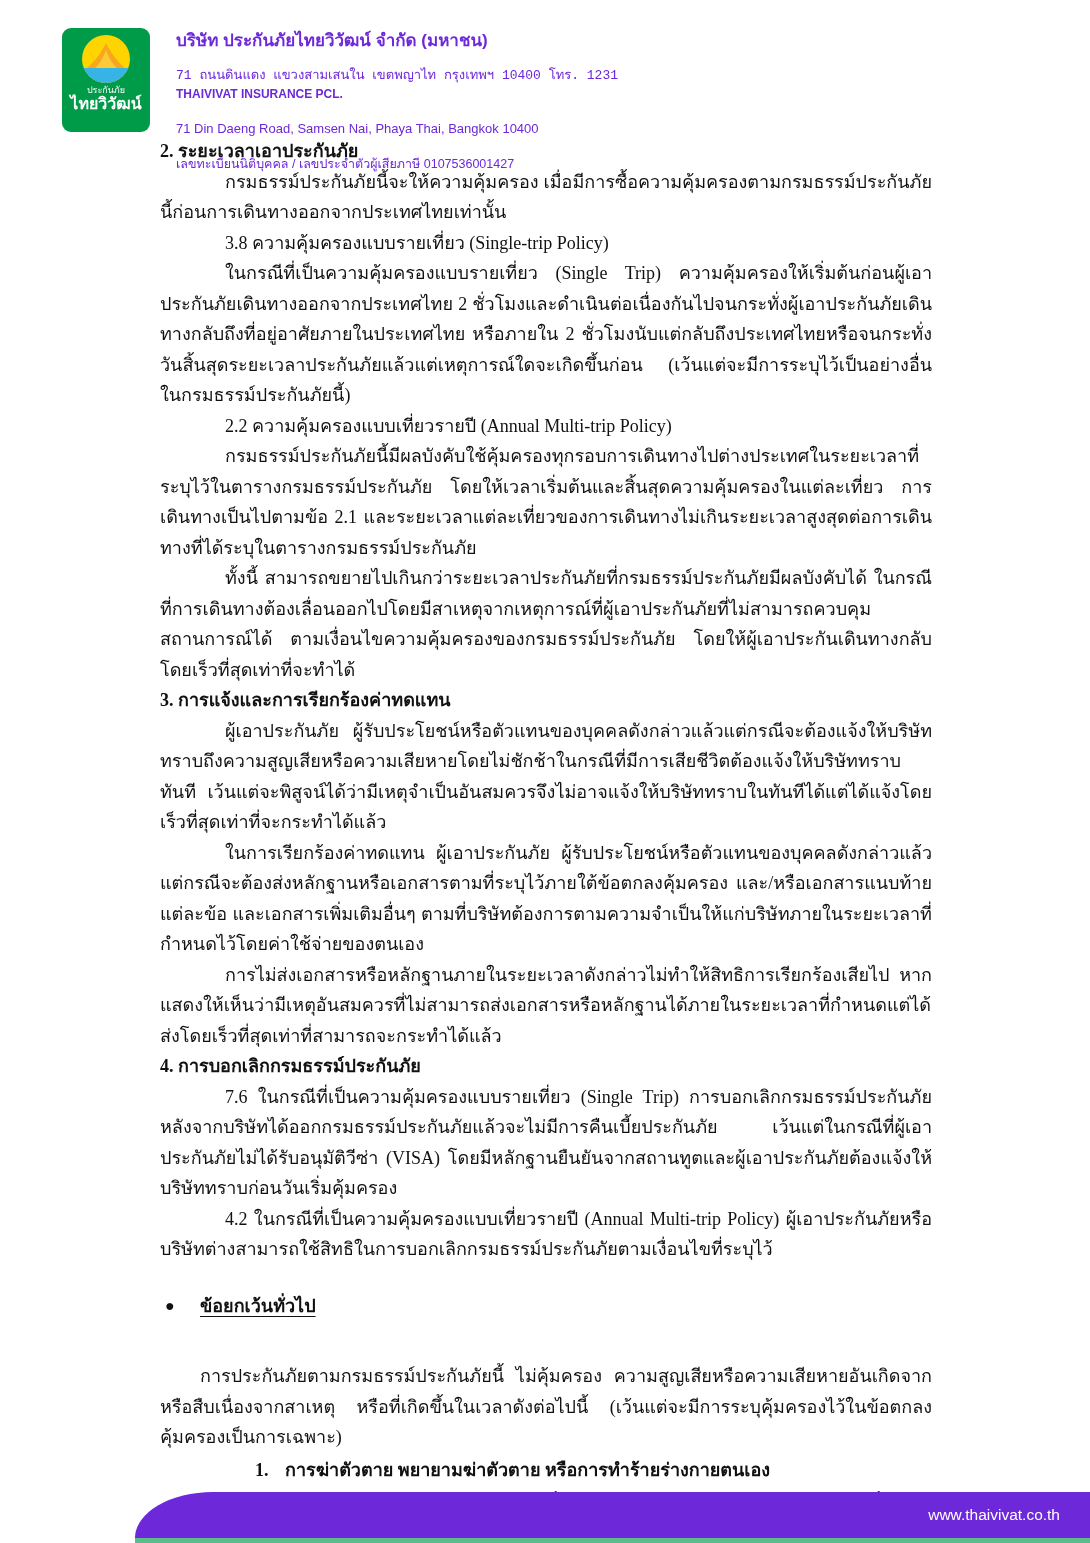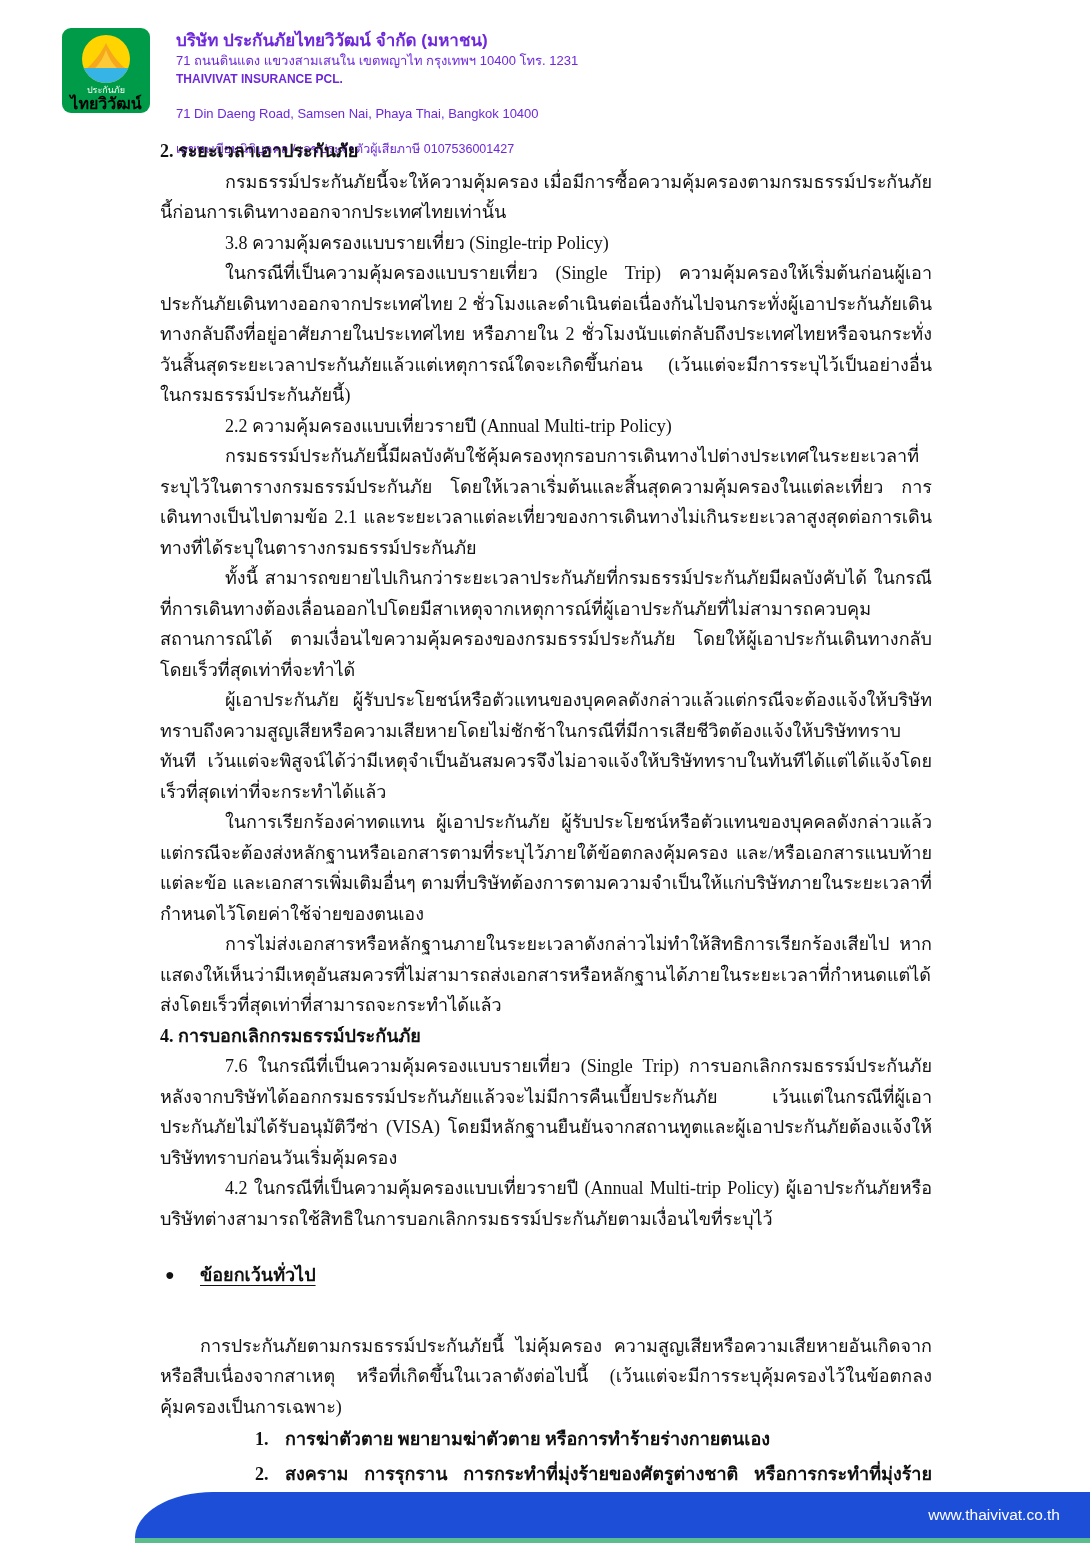--- a/index.html
+++ b/index.html
@@ -5,39 +5,39 @@
   html,body { margin:0; padding:0; background:#e8e8e8; }
   .page {
     position:relative; width:1090px; height:1543px; margin:0 auto;
     background:#ffffff; overflow:hidden;
     font-family:"Liberation Serif", serif; color:#111;
   }
 
   
   .letterhead { position:absolute; left:62px; top:28px; width:900px; }
   .logo {
-    position:absolute; left:0; top:0; width:88px; height:85px;
+    position:absolute; left:0; top:0; width:88px; height:104px;
     background:#009b48; border-radius:9px;
     display:flex; flex-direction:column; align-items:center;
   }
   .logo-emblem { margin-top:7px; width:48px; height:48px; }
   .logo-text-top {
     color:#fff; font-family:"Liberation Sans", sans-serif;
     font-size:9px; line-height:10px; margin-top:2px;
   }
   .logo-text-bottom {
-    color:#000000; font-family:"Liberation Sans", sans-serif; font-weight:bold;
+    color:#ffffff; font-family:"Liberation Sans", sans-serif; font-weight:bold;
     font-size:16px; line-height:18px;
   }
   .head-info {
     position:absolute; left:114px; top:2px; width:760px;
     font-family:"Liberation Sans", sans-serif; color:#6d28d9;
   }
   .hi-co-th   { font-size:17px; font-weight:bold; line-height:21px; }
-  .hi-addr-th { font-size:13px; line-height:18px; margin-top:1px; }
+  .hi-addr-th { font-size:13px; line-height:18px; margin-top:16px;font-family:Liberation Mono, monospace; }
   .hi-co-en   { font-size:12px; font-weight:bold; line-height:17px; margin-top:1px; }
   .hi-addr-en { font-size:13px; line-height:17px; margin-top:17px; }
   .hi-reg     { font-size:12.5px; line-height:17px; margin-top:19px; }
 
   
   .doc-body {
     position:absolute; left:160px; top:136px; width:772px;
     font-size:18px; line-height:30.5px; text-align:justify;
   }
   .blk-heading { font-weight:bold; }
@@ -101,20 +101,21 @@
   </div>
 
   <div class="doc-body">
     <div class="blk-heading">2. ระยะเวลาเอาประกันภัย</div>
     <div class="blk-para">กรมธรรม์ประกันภัยนี้จะให้ความคุ้มครอง เมื่อมีการซื้อความคุ้มครองตามกรมธรรม์ประกันภัยนี้ก่อนการเดินทางออกจากประเทศไทยเท่านั้น</div>
     <div class="blk-sub">3.8 ความคุ้มครองแบบรายเที่ยว (Single-trip Policy)</div>
     <div class="blk-para">ในกรณีที่เป็นความคุ้มครองแบบรายเที่ยว (Single Trip) ความคุ้มครองให้เริ่มต้นก่อนผู้เอาประกันภัยเดินทางออกจากประเทศไทย 2 ชั่วโมงและดำเนินต่อเนื่องกันไปจนกระทั่งผู้เอาประกันภัยเดินทางกลับถึงที่อยู่อาศัยภายในประเทศไทย หรือภายใน 2 ชั่วโมงนับแต่กลับถึงประเทศไทยหรือจนกระทั่งวันสิ้นสุดระยะเวลาประกันภัยแล้วแต่เหตุการณ์ใดจะเกิดขึ้นก่อน (เว้นแต่จะมีการระบุไว้เป็นอย่างอื่นในกรมธรรม์ประกันภัยนี้)</div>
     <div class="blk-sub">2.2 ความคุ้มครองแบบเที่ยวรายปี (Annual Multi-trip Policy)</div>
     <div class="blk-para">กรมธรรม์ประกันภัยนี้มีผลบังคับใช้คุ้มครองทุกรอบการเดินทางไปต่างประเทศในระยะเวลาที่ระบุไว้ในตารางกรมธรรม์ประกันภัย โดยให้เวลาเริ่มต้นและสิ้นสุดความคุ้มครองในแต่ละเที่ยว การเดินทางเป็นไปตามข้อ 2.1 และระยะเวลาแต่ละเที่ยวของการเดินทางไม่เกินระยะเวลาสูงสุดต่อการเดินทางที่ได้ระบุในตารางกรมธรรม์ประกันภัย</div>
     <div class="blk-para">ทั้งนี้ สามารถขยายไปเกินกว่าระยะเวลาประกันภัยที่กรมธรรม์ประกันภัยมีผลบังคับได้ ในกรณีที่การเดินทางต้องเลื่อนออกไปโดยมีสาเหตุจากเหตุการณ์ที่ผู้เอาประกันภัยที่ไม่สามารถควบคุมสถานการณ์ได้ ตามเงื่อนไขความคุ้มครองของกรมธรรม์ประกันภัย โดยให้ผู้เอาประกันเดินทางกลับโดยเร็วที่สุดเท่าที่จะทำได้</div>
+    <div class="blk-heading">3. การแจ้งและการเรียกร้องค่าทดแทน</div>
     <div class="blk-para">ผู้เอาประกันภัย ผู้รับประโยชน์หรือตัวแทนของบุคคลดังกล่าวแล้วแต่กรณีจะต้องแจ้งให้บริษัททราบถึงความสูญเสียหรือความเสียหายโดยไม่ชักช้าในกรณีที่มีการเสียชีวิตต้องแจ้งให้บริษัททราบทันที เว้นแต่จะพิสูจน์ได้ว่ามีเหตุจำเป็นอันสมควรจึงไม่อาจแจ้งให้บริษัททราบในทันทีได้แต่ได้แจ้งโดยเร็วที่สุดเท่าที่จะกระทำได้แล้ว</div>
     <div class="blk-para">ในการเรียกร้องค่าทดแทน ผู้เอาประกันภัย ผู้รับประโยชน์หรือตัวแทนของบุคคลดังกล่าวแล้วแต่กรณีจะต้องส่งหลักฐานหรือเอกสารตามที่ระบุไว้ภายใต้ข้อตกลงคุ้มครอง และ/หรือเอกสารแนบท้ายแต่ละข้อ และเอกสารเพิ่มเติมอื่นๆ ตามที่บริษัทต้องการตามความจำเป็นให้แก่บริษัทภายในระยะเวลาที่กำหนดไว้โดยค่าใช้จ่ายของตนเอง</div>
     <div class="blk-para">การไม่ส่งเอกสารหรือหลักฐานภายในระยะเวลาดังกล่าวไม่ทำให้สิทธิการเรียกร้องเสียไป หากแสดงให้เห็นว่ามีเหตุอันสมควรที่ไม่สามารถส่งเอกสารหรือหลักฐานได้ภายในระยะเวลาที่กำหนดแต่ได้ส่งโดยเร็วที่สุดเท่าที่สามารถจะกระทำได้แล้ว</div>
     <div class="blk-heading">4. การบอกเลิกกรมธรรม์ประกันภัย</div>
     <div class="blk-para">7.6 ในกรณีที่เป็นความคุ้มครองแบบรายเที่ยว (Single Trip) การบอกเลิกกรมธรรม์ประกันภัยหลังจากบริษัทได้ออกกรมธรรม์ประกันภัยแล้วจะไม่มีการคืนเบี้ยประกันภัย เว้นแต่ในกรณีที่ผู้เอาประกันภัยไม่ได้รับอนุมัติวีซ่า (VISA) โดยมีหลักฐานยืนยันจากสถานทูตและผู้เอาประกันภัยต้องแจ้งให้บริษัททราบก่อนวันเริ่มคุ้มครอง</div>
     <div class="blk-para">4.2 ในกรณีที่เป็นความคุ้มครองแบบเที่ยวรายปี (Annual Multi-trip Policy) ผู้เอาประกันภัยหรือบริษัทต่างสามารถใช้สิทธิในการบอกเลิกกรมธรรม์ประกันภัยตามเงื่อนไขที่ระบุไว้</div>
 
     <div class="exclusions">
       <div class="excl-title-row">
         <span class="excl-bullet">●</span>
@@ -128,18 +129,18 @@
         </div>
         <div class="excl-item">
           <span class="excl-num">2.</span>
           <span>สงคราม การรุกราน การกระทำที่มุ่งร้ายของศัตรูต่างชาติ หรือการกระทำที่มุ่งร้ายคล้ายสงคราม (ไม่ว่าจะมีการประกาศหรือไม่ก็ตาม) หรือสงครามกลางเมืองซึ่งหมายถึงสงครามระหว่างชนที่อาศัยอยู่ในประเทศเดียวกัน การแข็งข้อ การกบฏ การจลาจล การนัดหยุดงาน การก่อความวุ่นวาย การปฏิวัติ การรัฐประหาร การประกาศกฎอัยการศึก หรือเหตุการณ์ใดๆ ซึ่งจะเป็นเหตุให้มีการประกาศ หรือคงไว้ซึ่งกฎอัยการศึก</span>
         </div>
 
       </div>
     </div>
   </div>
 
-  <div class="footer-bar" style="background: #1d4ed8;">
+  <div class="footer-bar" style="background: #6d28d9;">
     <div class="footer-url">www.thaivivat.co.th</div>
   </div>
   <div class="footer-strip" style="background: rgb(91, 189, 139);"></div>
 
 </div>
 
 </body></html>

